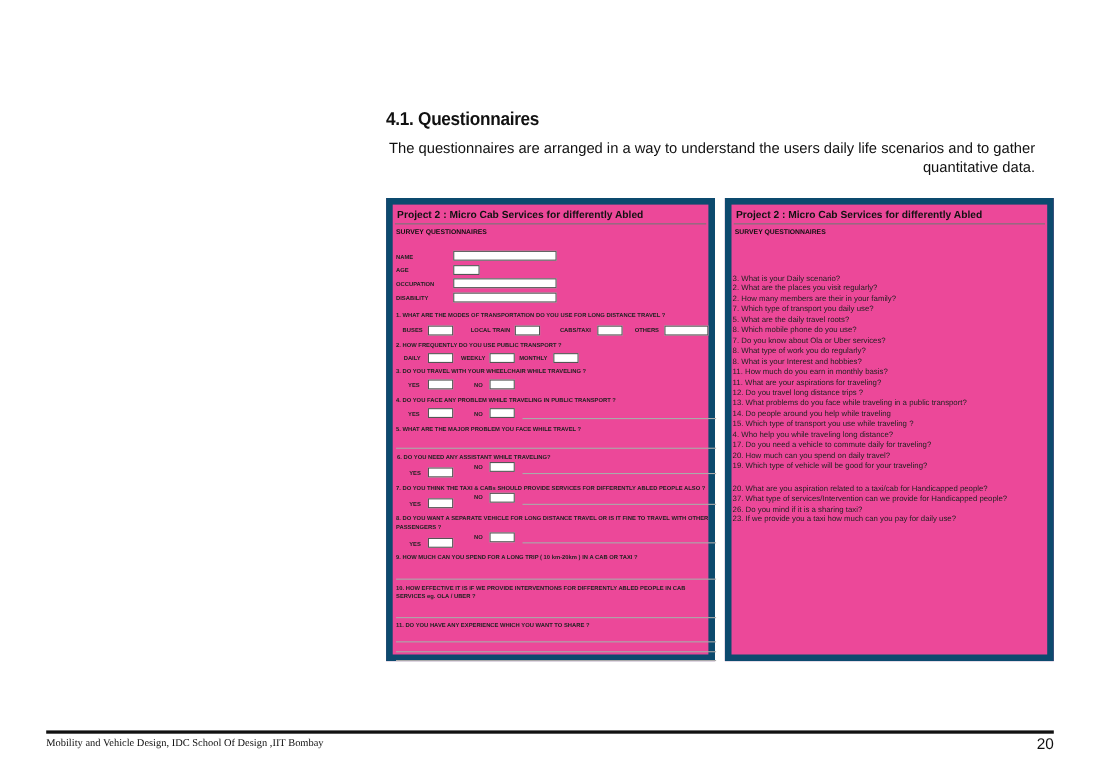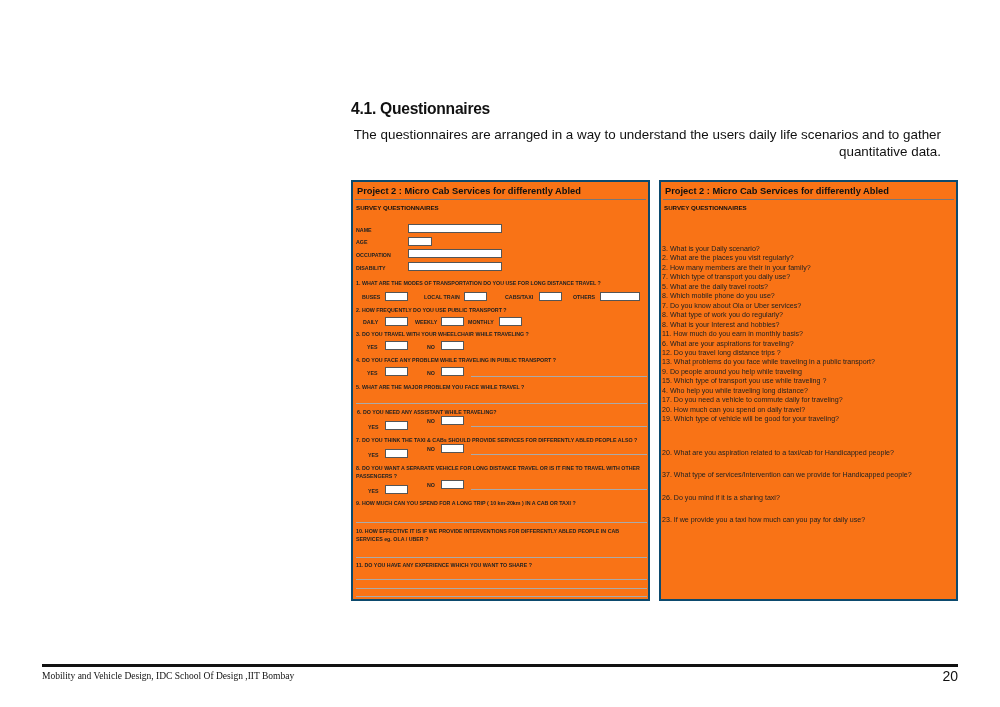--- a/index.html
+++ b/index.html
@@ -2,36 +2,36 @@
 <html><head>
 <meta charset="utf-8">
 <style>
   * { box-sizing: border-box; margin: 0; padding: 0; }
   html, body { width: 1000px; height: 707px; background: #ffffff; overflow: hidden; }
   body { position: relative; font-family: "Liberation Sans", sans-serif; color: #111; }
 
   .section-title { position: absolute; left: 351px; top: 99px; font-family: "Liberation Sans", sans-serif; font-weight: bold; font-size: 17px; letter-spacing: -0.3px; transform: scaleX(0.92); transform-origin: left; color: #111; }
   .section-desc { position: absolute; left: 351px; top: 126px; width: 590px; font-size: 13.4px; line-height: 17px; color: #111; text-align: right; }
 
-  .panel { position: absolute; top: 180px; height: 421px; border: 2px solid #0c4a6e; background: #f97316; }
+  .panel { position: absolute; top: 180px; height: 421px; border: 6px solid #0c4a6e; background: #ec4899; }
   .panel.left { left: 351px; width: 299px; }
   .panel.right { left: 659px; width: 299px; }
   .panel-title { position: absolute; left: 4px; top: 4px; font-size: 9.3px; font-weight: bold; color: #111; }
   .panel-rule { position: absolute; left: 2px; right: 2px; top: 17px; height: 1px; background: #777; }
   .panel-sub { position: absolute; left: 3px; top: 22px; font-size: 6.2px; font-weight: bold; color: #111; }
 
   .lbl { position: absolute; font-size: 5.3px; font-weight: bold; color: #222; white-space: nowrap; }
   .q { position: absolute; left: 3px; font-size: 5.3px; font-weight: bold; color: #222; line-height: 8px; width: 290px; }
   .box { position: absolute; border: 1px solid #555; background: #fff; height: 9px; }
   .line { position: absolute; height: 1px; background: #aaa; }
 
   .rq-list { position: absolute; left: 1px; top: 63px; list-style: none; }
   .rq-list li { font-size: 7.1px; line-height: 9.45px; color: #222; white-space: nowrap; }
   .rq-list2 { position: absolute; left: 1px; top: 254px; list-style: none; }
-  .rq-list2 li { font-size: 7.1px; line-height: 9.45px; color: #222; white-space: nowrap; margin-top: 13px; }
+  .rq-list2 li { font-size: 7.1px; line-height: 9.45px; color: #222; white-space: nowrap; }
 
   .footer-rule { position: absolute; left: 42px; top: 664px; width: 916px; height: 3px; background: #111; }
   .footer-text { position: absolute; left: 42px; top: 671px; font-family: "Liberation Serif", serif; font-size: 9.5px; color: #111; }
   .page-number { position: absolute; right: 42px; top: 668px; font-family: "Liberation Sans", sans-serif; font-size: 14px; color: #111; }
 </style>
 </head>
 <body>
 
 <div class="section-title">4.1. Questionnaires</div>
 <div class="section-desc">The questionnaires are arranged in a way to understand the users daily life scenarios and to gather quantitative data.</div>
@@ -125,24 +125,24 @@
       <li>3.  What is your Daily scenario?</li>
       <li>2.  What are the places you visit regularly?</li>
       <li>2.  How many members are their in your family?</li>
       <li>7.  Which type of transport you daily use?</li>
       <li>5.  What are the daily travel roots?</li>
       <li>8.  Which mobile phone do you use?</li>
       <li>7.  Do you know about Ola or Uber services?</li>
       <li>8.  What type of work you do regularly?</li>
       <li>8.  What is your Interest and hobbies?</li>
       <li>11. How much do you earn in monthly basis?</li>
-      <li>6. What are your aspirations for traveling?</li>
+      <li>11. What are your aspirations for traveling?</li>
       <li>12. Do you travel long distance trips ?</li>
       <li>13. What problems do you face while traveling in a public transport?</li>
-      <li>9. Do people around you help while traveling</li>
+      <li>14. Do people around you help while traveling</li>
       <li>15. Which type of transport you use while traveling ?</li>
       <li>4. Who help you while traveling long distance?</li>
       <li>17. Do you need a vehicle to commute daily for traveling?</li>
       <li>20. How much can you spend on daily travel?</li>
       <li>19. Which type of vehicle will be good for your traveling?</li>
     </ul>
   <ul class="rq-list2" id="rq2">
       <li>20. What are you aspiration related to a taxi/cab for Handicapped people?</li>
       <li>37. What type of services/Intervention can we provide for Handicapped people?</li>
       <li>26. Do you mind if it is a sharing taxi?</li>

